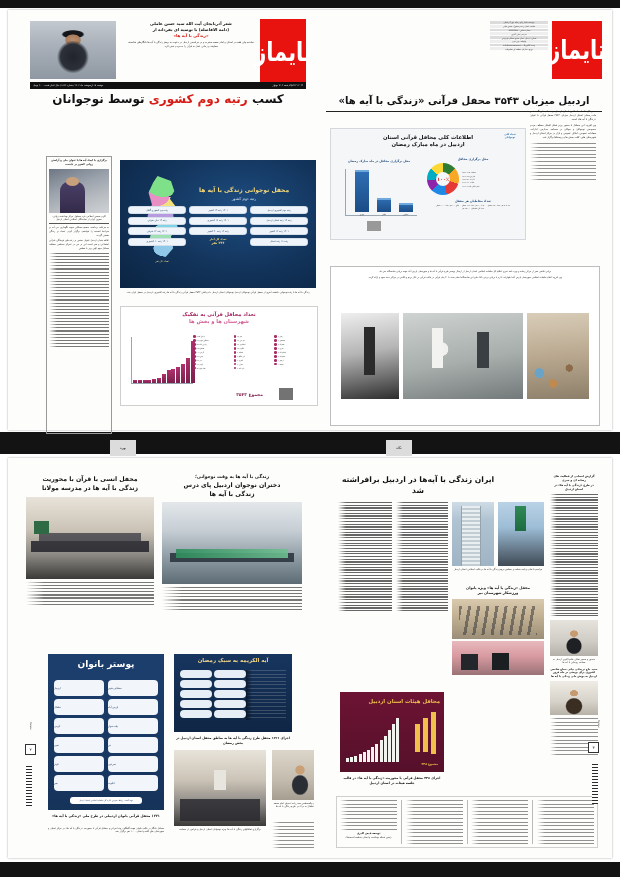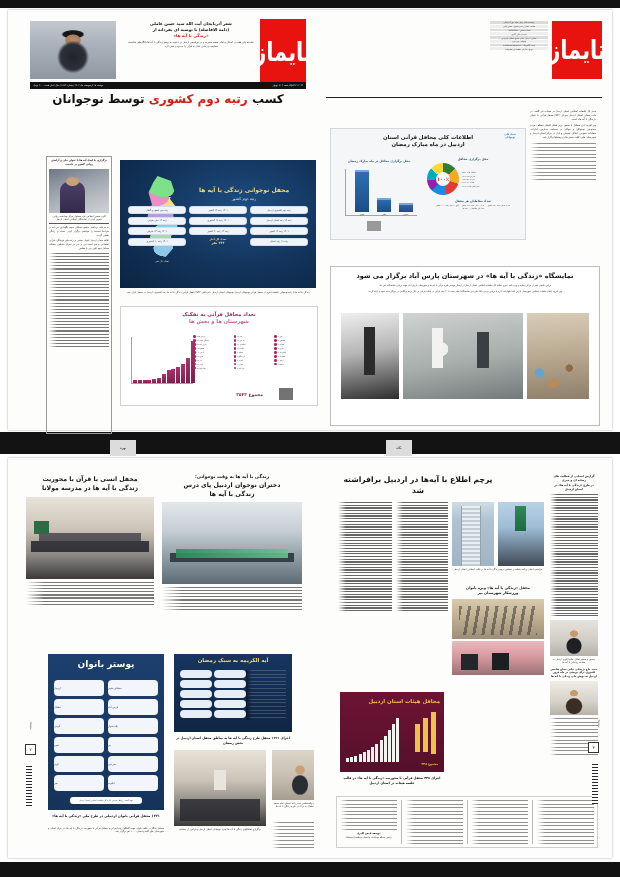--- a/index.html
+++ b/index.html
@@ -477,20 +477,21 @@
               <span class="dot" style="width:2.6px;height:2.6px;"></span>
             </div>
         </div>
       </div>
 
       <div style="position:absolute;right:54px;bottom:8px;font-size:4.4px;font-weight:bold;color:#7d1f4c;">مجموع ۳۵۴۳</div>
       <div style="position:absolute;right:24px;bottom:5px;width:14px;height:12px;background:#444;opacity:.75;"></div>
     </div>
 
     <div style="position:absolute;left:318px;top:84px;width:276px;">
+      <div class="hl" style="font-size:10px;">اردبیل میزبان ۳۵۴۳ محفل قرآنی «زندگی با آیه ها»</div>
       <div style="height:1.2px;background:#222;margin-top:3px;"></div>
     </div>
 
     <div style="position:absolute;left:522px;top:100px;width:66px;">
       <div class="txt" style="font-size:2.5px;line-height:1.6;text-align:justify;">مدیر کل تبلیغات اسلامی استان اردبیل در حساب فی گفت: در ماه رمضان استان اردبیل میزبان ۳۵۴۳ محفل قرآنی با عنوان «زندگی با آیه ها» است.</div>
       <div class="txt" style="font-size:2.5px;line-height:1.6;text-align:justify;margin-top:2px;">وی افزود: این محافل با حضور وزیر قشار اقشار مختلف مردم خصوصی نوجوانان و جوانان در مساجد، مدارس، ادارات، میعادات عمومی، اماکن عمومی و بازار در مرکز استان اردبیل و شهرستان های، کلیه، بخش ها و روستاها برگزار شد.</div>
       <div class="body-lines sparse" style="height:38px;margin-top:3px;"></div>
     </div>
 
     <div class="ig-white" style="position:absolute;left:322px;top:118px;width:194px;height:110px;border:.6px solid #d4d8dc;">
@@ -543,21 +544,20 @@
                 <span class="cap"></span>
               </div>
             <span class="txt nano" style="margin-top:1px;">شهری</span>
           </div>
         </div>
         <div style="position:absolute;left:30px;top:62px;width:14px;height:10px;background:#5b5b5b;opacity:.6;"></div>
       </div>
     </div>
 
     <div style="position:absolute;left:322px;top:256px;width:268px;height:158px;border:.6px solid #bdbdbd;background:#fff;">
-      <div class="hl" style="font-size:6.6px;margin-top:5px;">نمایشگاه «زندگی با آیه ها» در شهرستان پارس آباد برگزار می شود</div>
       <div class="txt" style="font-size:2.3px;line-height:1.6;text-align:center;margin:3px 8px 0 8px;">برپایی قائمی منبر از مرکز رسانه و ویژه نامه خبری اطلاع کل تبلیغات اسلامی استان اردبیل از ارسال پوستر طرح قرآنی با آیه ها و شهرستان پارس آباد جهت برپایی نمایشگاه خبر داد.</div>
       <div class="txt" style="font-size:2.3px;line-height:1.6;text-align:center;margin:2px 8px 0 8px;">وی افزود: اقلام تبلیغات اسلامی شهرستان پارس آباد اظهارات: لازم با برپایی برخی بانک های این نمایشگاه انجام شده تا ۳۰ پیام قرآنی در قالب قرآنی در تالار ترنم و نگاهی در مراکز دیده شود و ارائه گردد.</div>
       <div style="position:absolute;left:10px;right:10px;top:46px;display:flex;gap:4px;">
         <div class="photo artfair" style="flex:0 0 62px;height:86px;"></div>
         <div class="photo gallery" style="flex:1;height:86px;">
           <div style="position:absolute;left:24%;top:18%;width:9%;height:46%;background:#f2f2f0;"></div>
           <div style="position:absolute;left:62%;top:22%;width:10%;height:42%;background:#3a3f44;"></div>
         </div>
         <div class="photo bw" style="flex:0 0 58px;height:86px;">
           <div style="position:absolute;left:40%;top:16%;width:18%;height:56%;background:#2b2b2b;"></div>
@@ -680,21 +680,21 @@
 
       <div class="spine" style="position:absolute;left:4px;top:308px;width:6px;height:40px;"></div>
       <div class="folio light" style="position:absolute;left:3px;top:286px;width:9px;height:9px;">
         <span>۲</span>
       </div>
       <div style="position:absolute;left:2px;top:196px;width:8px;height:76px;writing-mode:vertical-rl;font-size:2.2px;color:#333;">Taimaz</div>
     </div>
 
     <div class="halfpage" style="left:306px;width:288px;">
 
-      <div class="hl" style="position:absolute;left:24px;top:16px;width:160px;font-size:7.6px;line-height:1.5;">پرچم اطلاع با آیه‌ها در اردبیل برافراشته شد</div>
+      <div class="hl" style="position:absolute;left:24px;top:16px;width:160px;font-size:7.6px;line-height:1.5;">ایران زندگی با آیه‌ها در اردبیل برافراشته شد</div>
 
       <div class="body-lines dense" style="position:absolute;left:24px;top:44px;width:54px;height:110px;"></div>
       <div class="body-lines dense" style="position:absolute;left:82px;top:44px;width:52px;height:110px;"></div>
 
       <div class="photo tower" style="position:absolute;left:138px;top:44px;width:42px;height:64px;">
         <div class="flag"></div>
       </div>
       <div class="photo crowd" style="position:absolute;left:184px;top:44px;width:46px;height:64px;">
         <div class="flag2"></div>
       </div>

